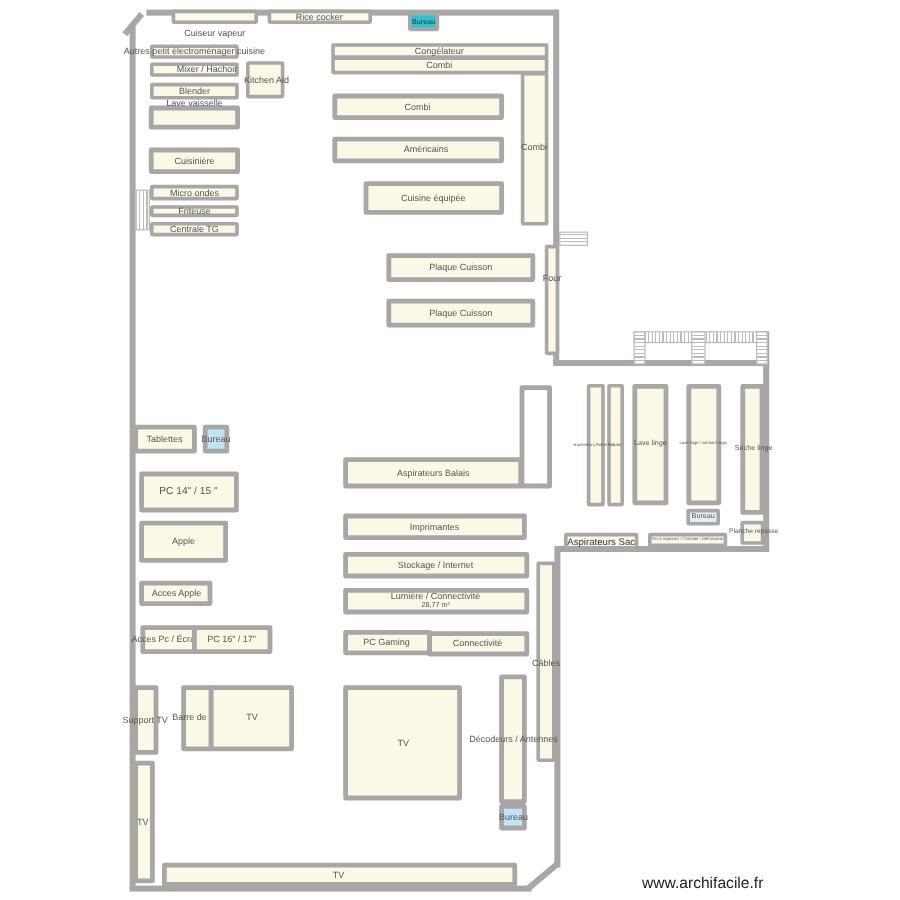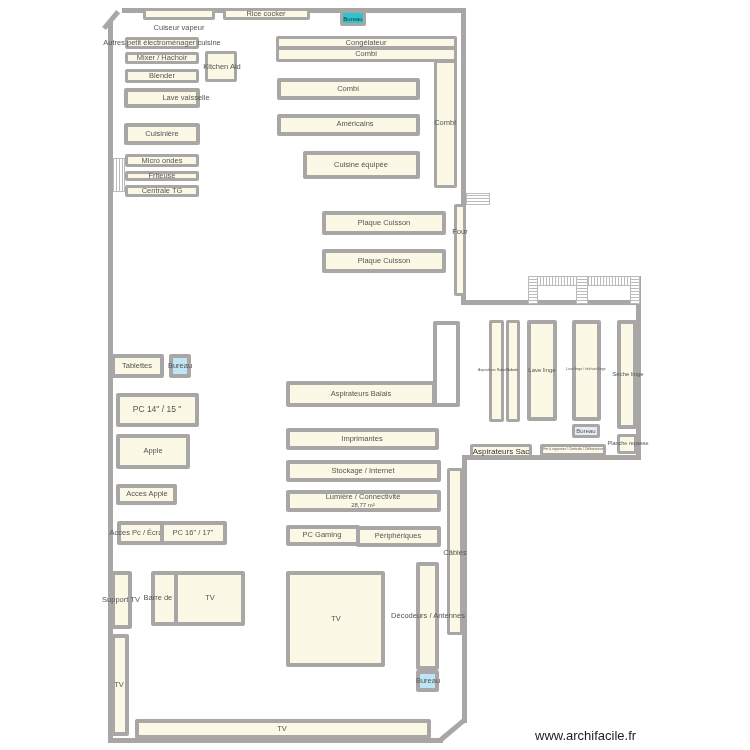--- a/index.html
+++ b/index.html
@@ -56,30 +56,30 @@
 <div class="box thin" style="left:223px;top:8px;width:87px;height:12px;"></div>
 <span class="lbl" style="left:266px;top:14px;">Rice cocker</span>
 
 <div class="box thin cyan" style="left:340px;top:10px;width:26px;height:16px;"></div>
 <span class="lbl md dark" style="left:353px;top:19px;">Bureau</span>
 
 <div class="box thin" style="left:125px;top:37px;width:74px;height:12px;"></div>
 <span class="lbl" style="left:162px;top:43px;">Autres petit électroménager cuisine</span>
 
 <div class="box thin" style="left:125px;top:52px;width:74px;height:12px;"></div>
-<span class="lbl" style="left:162px;top:58px;">Mixer / Hachoir</span>
+<span class="lbl" style="left:162px;top:58px;padding-left:21px;">Mixer / Hachoir</span>
 
 <div class="box thin" style="left:205px;top:51px;width:32px;height:31px;"></div>
 <span class="lbl" style="left:222px;top:67px;">Kitchen Aid</span>
 
 <div class="box thin" style="left:125px;top:69px;width:74px;height:14px;"></div>
 <span class="lbl" style="left:162px;top:76px;">Blender</span>
 
 <div class="box" style="left:124px;top:88px;width:76px;height:20px;"></div>
-<span class="lbl" style="left:162px;top:98px;margin-left:24px;">Lave vaisselle</span>
+<span class="lbl" style="left:162px;top:86px;">Lave vaisselle</span>
 
 <div class="box" style="left:124px;top:123px;width:76px;height:22px;"></div>
 <span class="lbl" style="left:162px;top:134px;">Cuisinière</span>
 
 <div class="box thin" style="left:125px;top:154px;width:74px;height:13px;"></div>
 <span class="lbl" style="left:162px;top:161px;">Micro ondes</span>
 
 <div class="box thin" style="left:125px;top:171px;width:74px;height:10px;"></div>
 <span class="lbl" style="left:162px;top:176px;">Friteuse</span>
 
@@ -173,21 +173,21 @@
 <span class="lbl" style="left:363px;top:471px;">Stockage / Internet</span>
 
 <div class="box" style="left:286px;top:490px;width:155px;height:22px;"></div>
 <span class="lbl" style="left:363px;top:497px;">Lumière / Connectivité</span>
 <span class="lbl sm" style="left:363px;top:505px;font-size:6px;">28,77 m²</span>
 
 <div class="box" style="left:286px;top:525px;width:74px;height:21px;"></div>
 <span class="lbl" style="left:322px;top:535px;">PC Gaming</span>
 
 <div class="box" style="left:356px;top:526px;width:85px;height:21px;"></div>
-<span class="lbl" style="left:398px;top:536px;">Périphériques</span>
+<span class="lbl" style="left:398px;top:536px;">Connectivité</span>
 
 <div class="box thin" style="left:447px;top:468px;width:16px;height:167px;"></div>
 <span class="lbl" style="left:455px;top:553px;">Câbles</span>
 
 <div class="box" style="left:111px;top:571px;width:21px;height:58px;"></div>
 <span class="lbl" style="left:121px;top:600px;">Support TV</span>
 
 <div class="box" style="left:151px;top:571px;width:27px;height:55px;"></div>
 <span class="lbl" style="left:165px;top:598px;">Barre de son</span>
 

